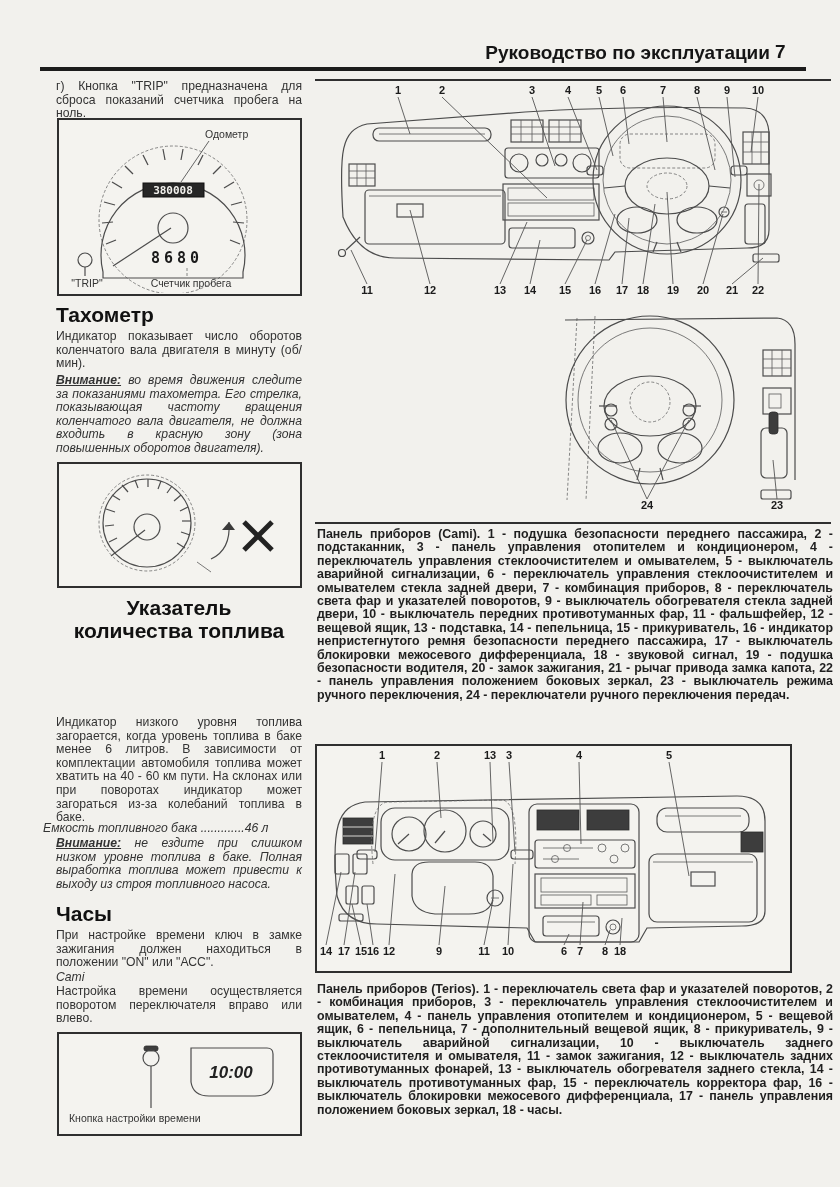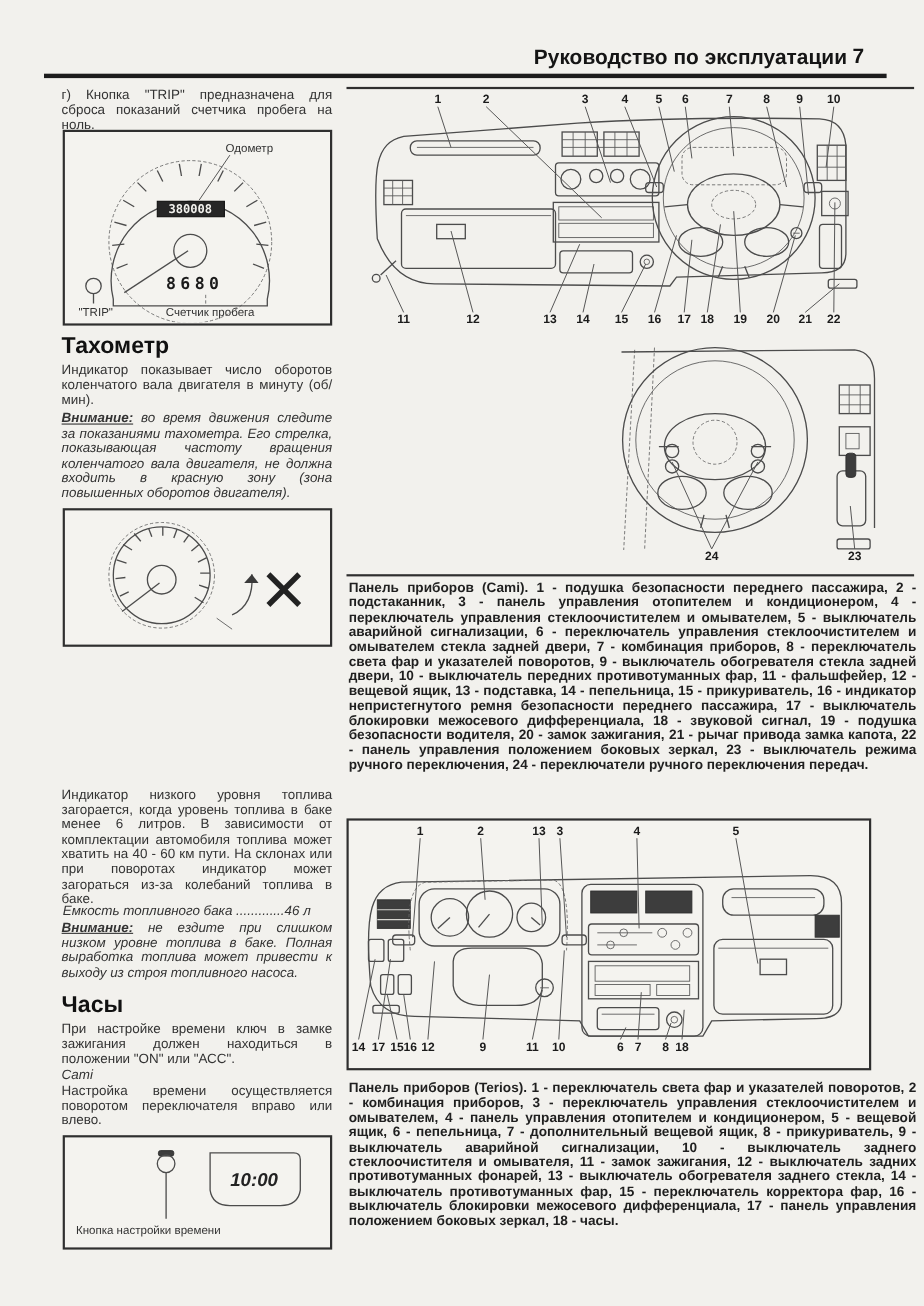--- a/index.html
+++ b/index.html
@@ -123,22 +123,26 @@
       <path class="art" stroke-width="2.5" d="M 152,95 Q 172,86 170,58"></path>
       <path d="M 170,58 L 163,66 L 176,66 Z" fill="#3a3a3a" stroke="none"></path>
       <line class="artthin" x1="138" y1="98" x2="152" y2="108"></line>
       <g stroke="#222" stroke-width="5">
         <line x1="185" y1="58" x2="213" y2="86"></line>
         <line x1="213" y1="58" x2="185" y2="86"></line>
       </g>
     </svg>
   </div>
 
+  <div class="h2" style="top:596px;left:56px;width:246px;">
+    <div>Указатель</div>
+    <div>количества топлива</div>
+  </div>
   <div class="tblock" style="top:716px;left:56px;width:246px;">Индикатор низкого уровня топлива загорается, когда уровень топлива в баке менее 6 литров. В зависимости от комплектации автомобиля топлива может хватить на 40 - 60 км пути. На склонах или при поворотах индикатор может загораться из-за колебаний топлива в баке.</div>
-  <div class="tblock ital" style="top:822px;left:57px;width:246px;">Емкость топливного бака .............46 л</div>
+  <div class="tblock ital" style="top:822px;left:43px;width:246px;">Емкость топливного бака .............46 л</div>
   <div class="tblock warn" style="top:837px;left:56px;width:246px;">
     <span class="wlabel">Внимание:</span><span> не ездите при слишком низком уровне топлива в баке. Полная выработка топлива может привести к выходу из строя топливного насоса.</span>
   </div>
 
   <div class="h2" style="top:902px;left:56px;">Часы</div>
   <div class="tblock" style="top:929px;left:56px;width:246px;">При настройке времени ключ в замке зажигания должен находиться в положении "ON" или "АСС".</div>
   <div class="tblock ital" style="top:971px;left:56px;width:246px;">Cami</div>
   <div class="tblock" style="top:985px;left:56px;width:246px;">Настройка времени осуществляется поворотом переключателя вправо или влево.</div>
 
   <div class="figbox" style="top:1032px;left:57px;width:245px;height:104px;">

